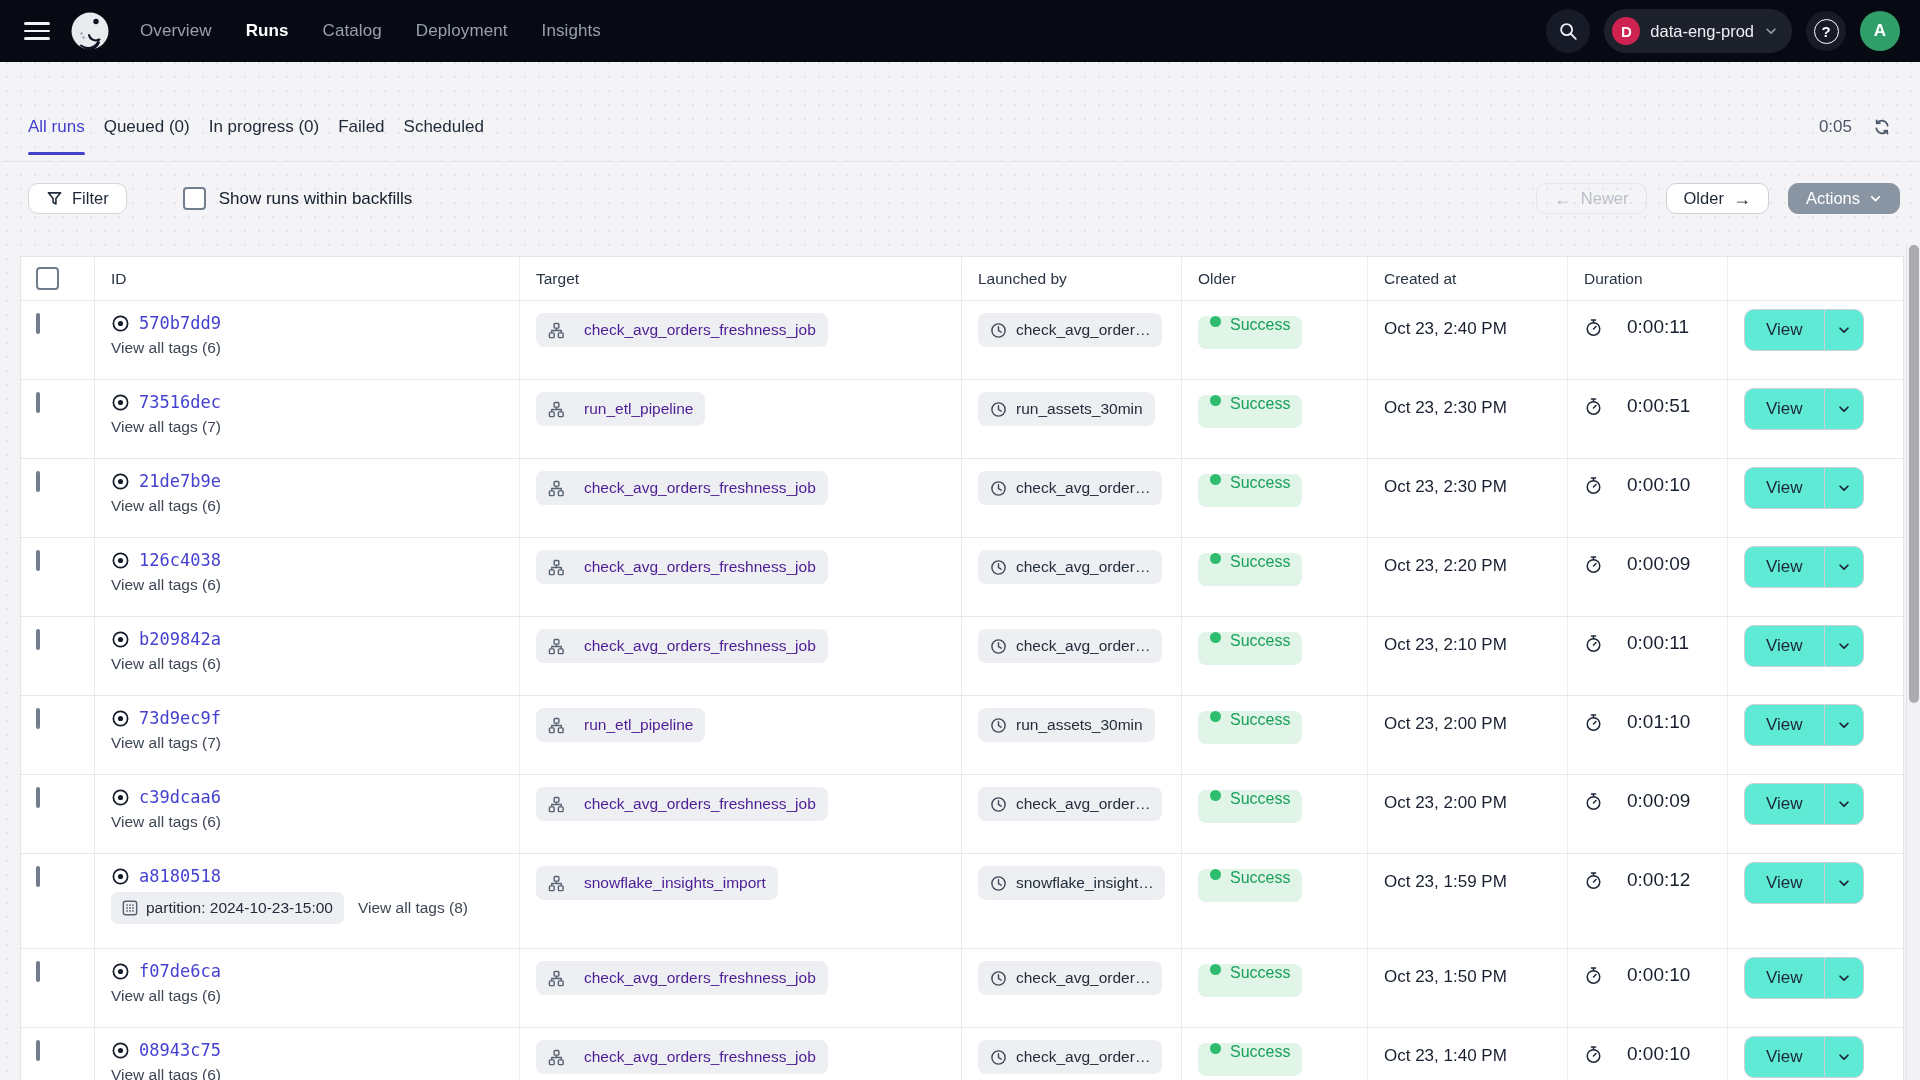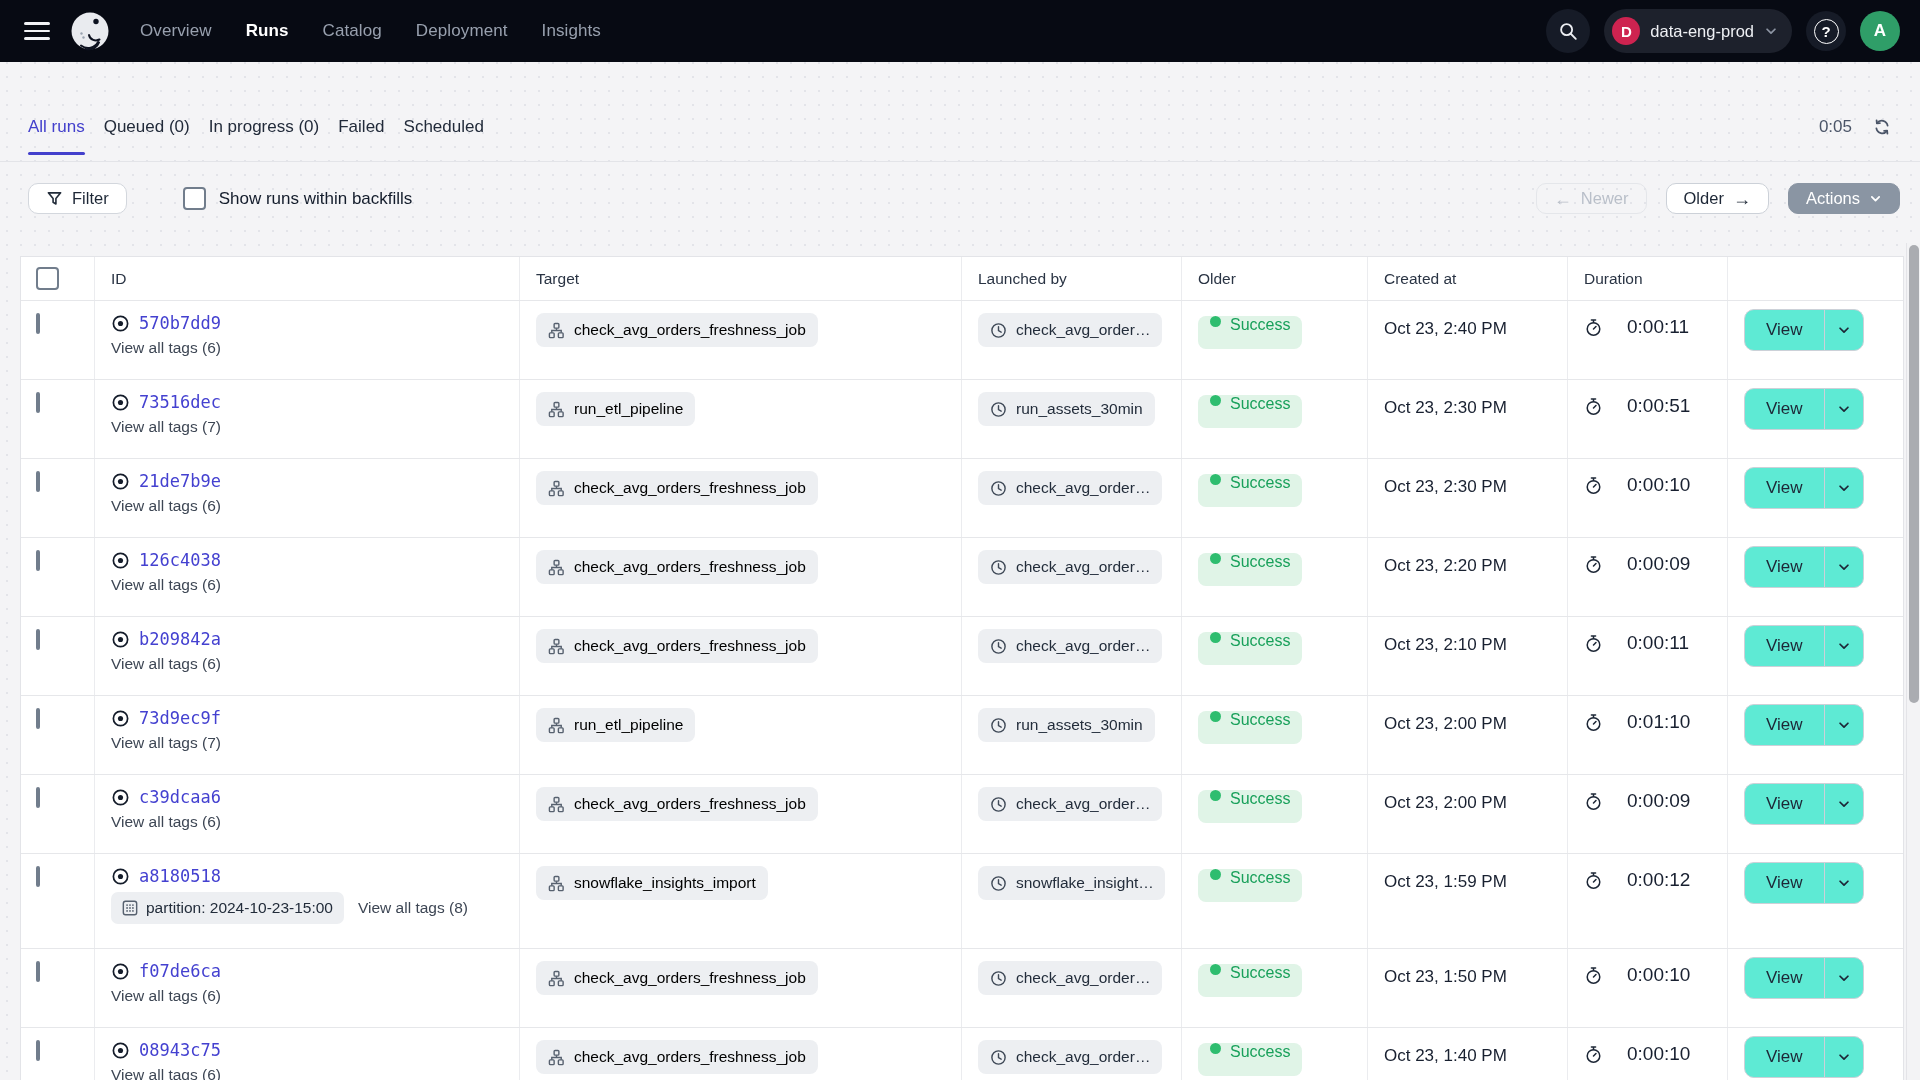--- a/index.html
+++ b/index.html
@@ -69,21 +69,21 @@
   .c-id { padding-top:12px; }
   .id-line { display:flex; align-items:center; gap:9px; }
   .run-id { font-family:"DejaVu Sans Mono", monospace; font-size:17px; color:#4441d0; cursor:pointer; white-space:nowrap; }
   .line2 { margin-top:6px; display:flex; align-items:center; gap:14px; }
   .tags-link { font-size:15.5px; color:#3d4654; cursor:pointer; white-space:nowrap; }
   .partition-chip { height:32px; border-radius:7px; background:#edeff2; display:inline-flex; align-items:center; gap:8px; padding:0 11px; cursor:pointer; }
   .partition-chip .ptext { font-size:15.5px; color:#222c3a; white-space:nowrap; }
   .chip-cell { padding-top:12px; }
   .chip { height:34px; border-radius:8px; background:#edeff2; display:inline-flex; align-items:center; gap:9px; padding:0 12px; max-width:100%; cursor:pointer; }
   .chip .chip-label { font-size:15.5px; white-space:nowrap; overflow:hidden; }
-  .target-chip .chip-label { color:#000000; }
+  .target-chip .chip-label { color:#4c1d95;margin-left:10px; }
   .launched-chip .chip-label { color:#232d3b; }
   .status-pill { height:33px; border-radius:8px; background:#e0f4e7; display:inline-flex; align-items:flex-start; gap:9px; padding:0 12px; }
   .status-dot { width:11px; height:11px; border-radius:50%; background:#2ebd6f; }
   .status-label { font-size:16px; color:#18a05a; }
   .c-created { padding-top:18px; font-size:17px; color:#182030; white-space:nowrap; }
   .c-duration { padding-top:15px; }
   .dur-wrap { display:flex; align-items:center; gap:24px; font-size:19px; color:#182030; white-space:nowrap; }
   .c-actions { padding-top:8px; }
   .view-btn { display:inline-flex; height:42px; border:1px solid #ccd1d8; border-radius:10px; background:#5eead4; overflow:hidden; }
   .view-main { border:none; background:none; font-family:inherit; font-size:17px; color:#1d2736; padding:0 21px; cursor:pointer; }

